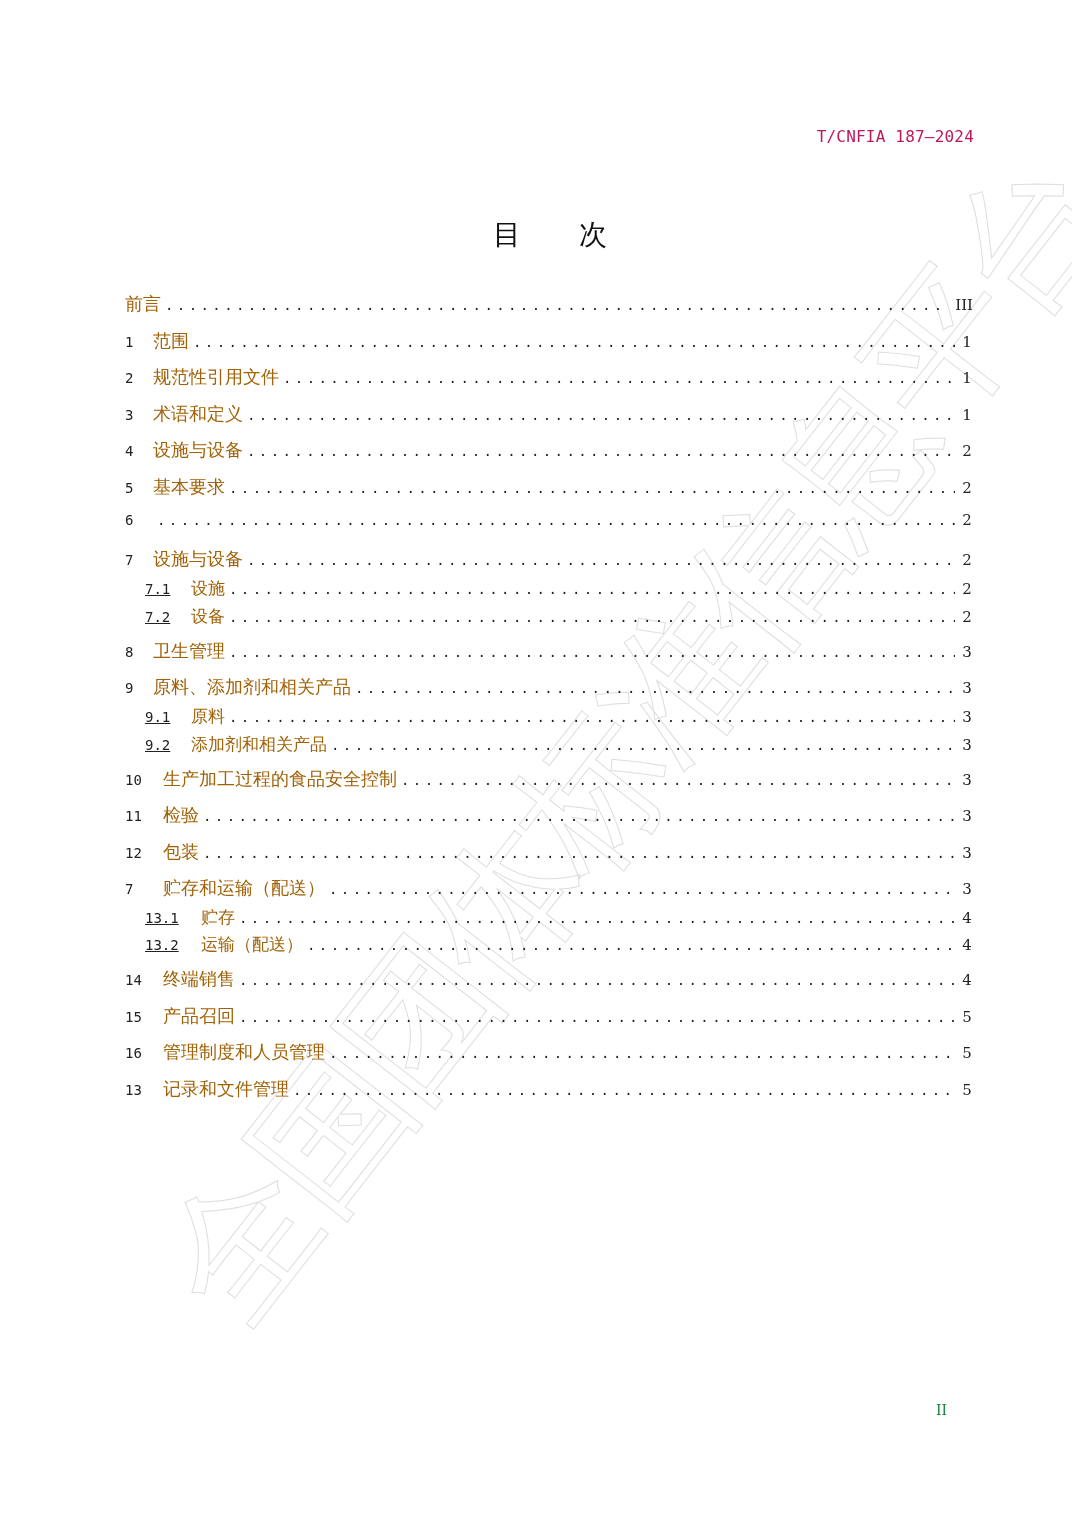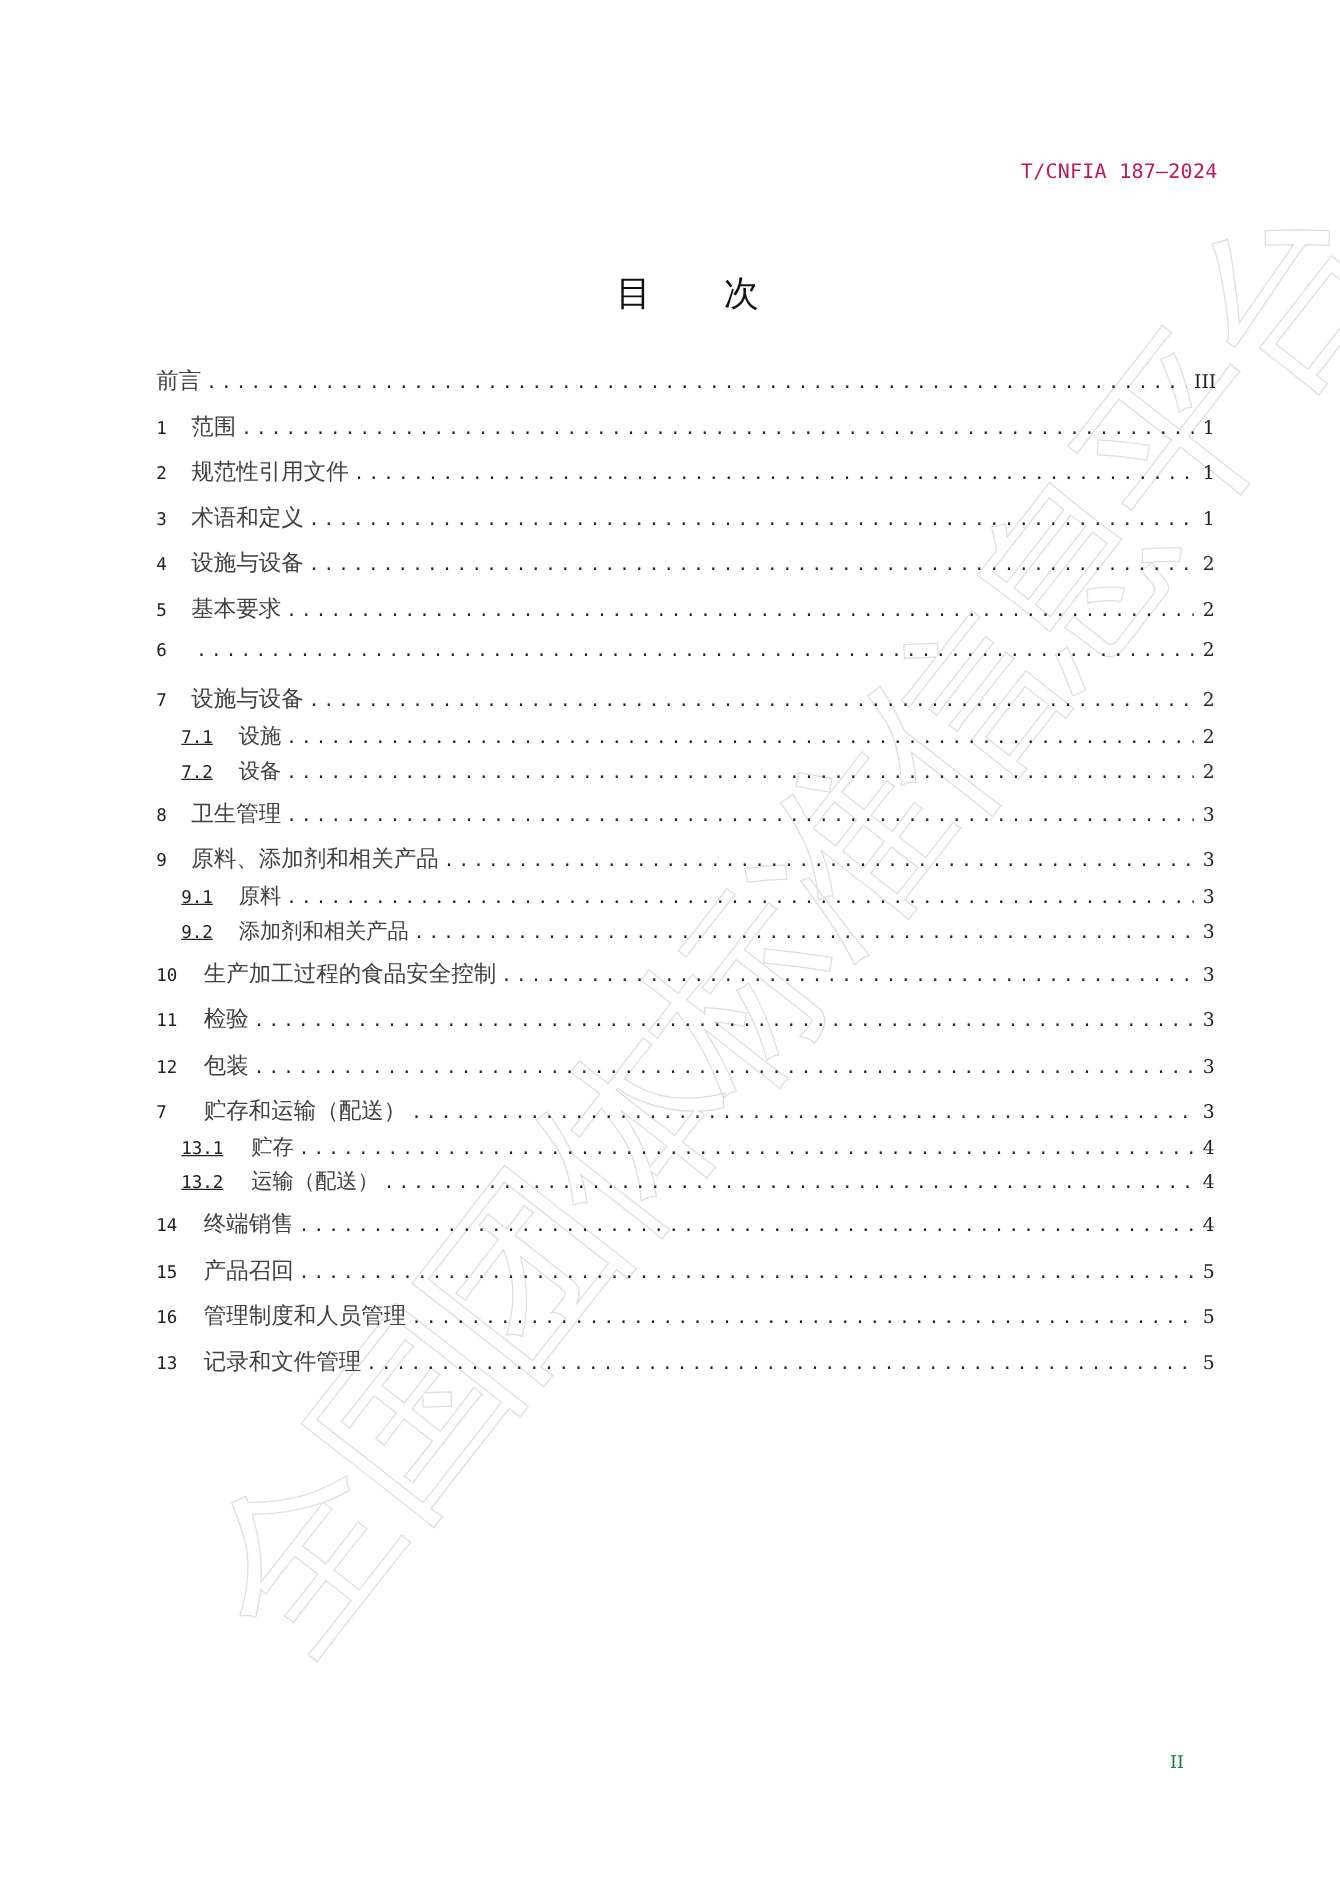--- a/index.html
+++ b/index.html
@@ -14,21 +14,21 @@
   .toc { position: absolute; left: 125px; top: 292px; width: 848px; }
   .row { display: flex; align-items: baseline; font-size: 18px; white-space: nowrap; }
   .row.main { height: 36.4px; }
   .row.sub { height: 27.5px; font-size: 17px; padding-left: 20px; }
   .row.main.first { height: 37px; }
   .num { font-family: "DejaVu Sans Mono", "Liberation Mono", monospace; font-size: 14px; color: #222; }
   .row.main .num { width: 28px; display: inline-block; }
   .row.main .num.wide { width: 38px; }
   .row.sub .num { width: 46px; display: inline-block; text-decoration: underline; }
   .row.sub .num.wide { width: 56px; }
-  .lbl { color: #404040; text-align: center; }
+  .lbl { color: #a16207; text-align: center; }
   .leader { flex: 1; overflow: hidden; margin: 0 6px 0 4px; color: #222; font-family: "DejaVu Sans Mono", monospace;
             font-size: 14px; letter-spacing: 3.4px; }
   .leader::before { content: "........................................................................................................................................................................................................"; }
   .pg { font-family: "DejaVu Serif", "Liberation Serif", serif; font-size: 15px; min-width: 12px; text-align: center; color: #222; }
   .page-num { position: absolute; top: 1402px; left: 936px; font-family: "DejaVu Serif", serif; font-size: 14px; color: #15803d; }
   .watermark { position: absolute; left: 60px; top: 180px; width: 1000px; height: 1100px; pointer-events: none; }
   .watermark span { position: absolute; left: 0; top: 0; font-size: 150px; color: rgba(200,200,200,0.35);
                     transform-origin: 0 0; transform: translate(60px, 1060px) rotate(-52deg);
                     white-space: nowrap; letter-spacing: -8px; font-weight: 100;
                     -webkit-text-stroke: 1px rgba(190,190,190,0.5); color: transparent; }

